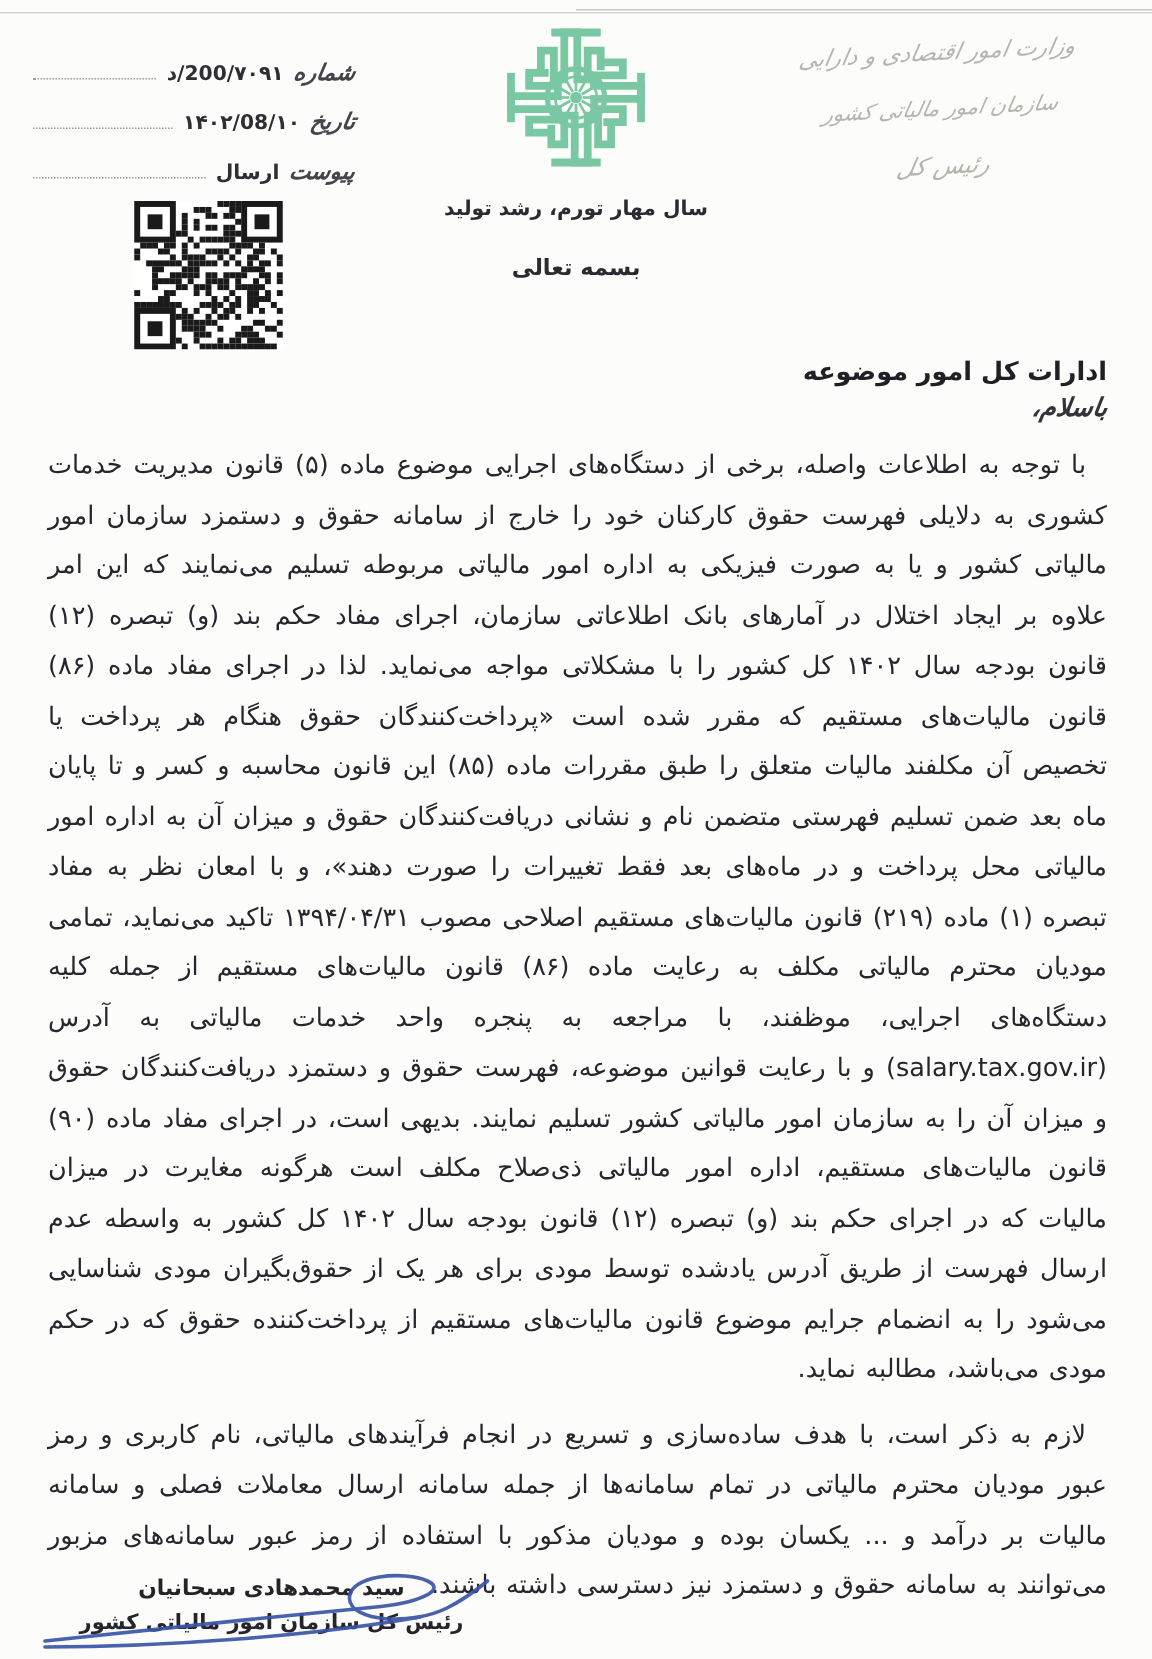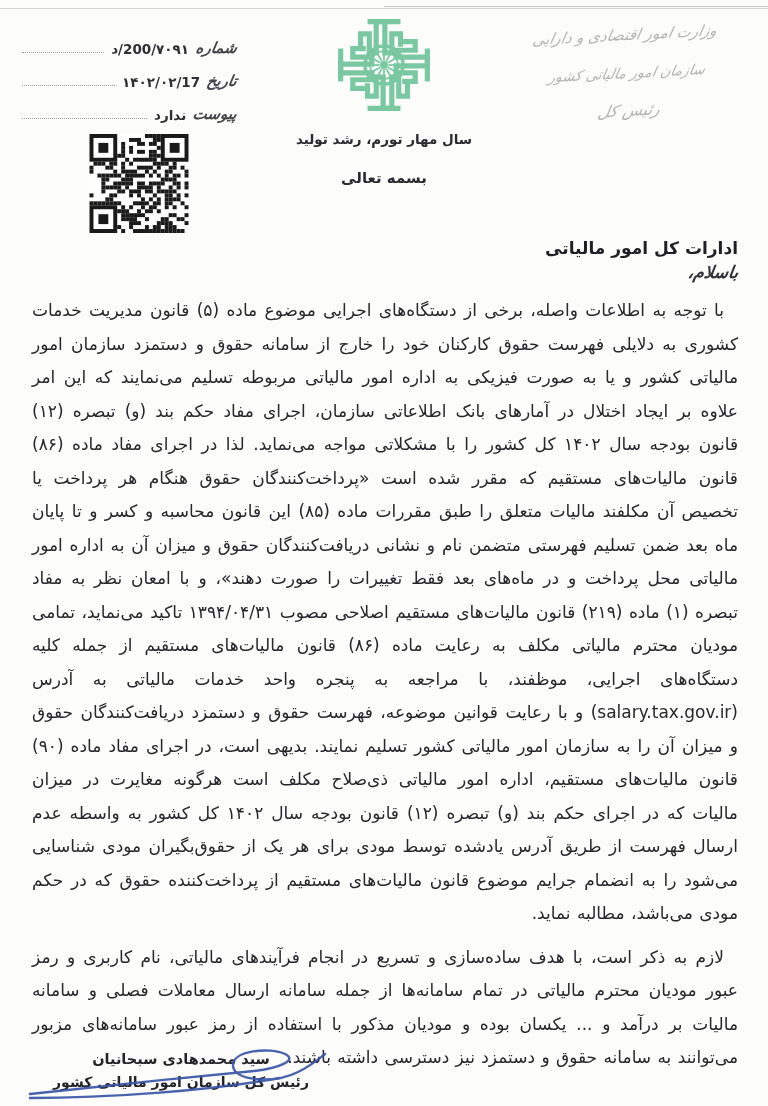--- a/index.html
+++ b/index.html
@@ -65,26 +65,26 @@
   <div class="topline2"></div>
 
   <div class="fields">
     <div class="field-row">
       <span class="field-label">شماره</span>
       <span class="field-value">200/۷۰۹۱/د</span>
       <span class="field-dots"></span>
     </div>
     <div class="field-row">
       <span class="field-label">تاریخ</span>
-      <span class="field-value">۱۴۰۲/۰۲/17</span>
+      <span class="field-value">۱۴۰۲/08/۱۰</span>
       <span class="field-dots"></span>
     </div>
     <div class="field-row">
       <span class="field-label">پیوست</span>
-      <span class="field-value">ندارد</span>
+      <span class="field-value">ارسال</span>
       <span class="field-dots"></span>
     </div>
   </div>
 
   <svg class="emblem" viewBox="-60 -60 120 120">
     <g fill="none" stroke="#79c8a1" stroke-width="6" stroke-linecap="square">
       <g id="arm">
         <path d="M-27,-24 v-12 h10 v22 h8 v-36 h10 v36 h8 v-22 h10 v12"></path>
         <path d="M-16,-50 h32"></path>
       </g>
@@ -369,21 +369,21 @@
         <rect x="72" y="96" width="4" height="4"></rect>
         <rect x="76" y="96" width="4" height="4"></rect>
         <rect x="80" y="96" width="4" height="4"></rect>
         <rect x="84" y="96" width="4" height="4"></rect>
         <rect x="88" y="96" width="4" height="4"></rect>
         <rect x="92" y="96" width="4" height="4"></rect>
       </g>
     </svg>
 
   <div class="letter">
-    <div class="recipient">ادارات کل امور مالیاتی</div>
+    <div class="recipient">ادارات کل امور موضوعه</div>
     <span class="salutation">باسلام،</span>
     <p class="para">با توجه به اطلاعات واصله، برخی از دستگاه‌های اجرایی موضوع ماده (۵) قانون مدیریت خدمات کشوری به دلایلی فهرست حقوق کارکنان خود را خارج از سامانه حقوق و دستمزد سازمان امور مالیاتی کشور و یا به صورت فیزیکی به اداره امور مالیاتی مربوطه تسلیم می‌نمایند که این امر علاوه بر ایجاد اختلال در آمارهای بانک اطلاعاتی سازمان، اجرای مفاد حکم بند (و) تبصره (۱۲) قانون بودجه سال ۱۴۰۲ کل کشور را با مشکلاتی مواجه می‌نماید. لذا در اجرای مفاد ماده (۸۶) قانون مالیات‌های مستقیم که مقرر شده است «پرداخت‌کنندگان حقوق هنگام هر پرداخت یا تخصیص آن مکلفند مالیات متعلق را طبق مقررات ماده (۸۵) این قانون محاسبه و کسر و تا پایان ماه بعد ضمن تسلیم فهرستی متضمن نام و نشانی دریافت‌کنندگان حقوق و میزان آن به اداره امور مالیاتی محل پرداخت و در ماه‌های بعد فقط تغییرات را صورت دهند»، و با امعان نظر به مفاد تبصره (۱) ماده (۲۱۹) قانون مالیات‌های مستقیم اصلاحی مصوب ۱۳۹۴/۰۴/۳۱ تاکید می‌نماید، تمامی مودیان محترم مالیاتی مکلف به رعایت ماده (۸۶) قانون مالیات‌های مستقیم از جمله کلیه دستگاه‌های اجرایی، موظفند، با مراجعه به پنجره واحد خدمات مالیاتی به آدرس (salary.tax.gov.ir) و با رعایت قوانین موضوعه، فهرست حقوق و دستمزد دریافت‌کنندگان حقوق و میزان آن را به سازمان امور مالیاتی کشور تسلیم نمایند. بدیهی است، در اجرای مفاد ماده (۹۰) قانون مالیات‌های مستقیم، اداره امور مالیاتی ذی‌صلاح مکلف است هرگونه مغایرت در میزان مالیات که در اجرای حکم بند (و) تبصره (۱۲) قانون بودجه سال ۱۴۰۲ کل کشور به واسطه عدم ارسال فهرست از طریق آدرس یادشده توسط مودی برای هر یک از حقوق‌بگیران مودی شناسایی می‌شود را به انضمام جرایم موضوع قانون مالیات‌های مستقیم از پرداخت‌کننده حقوق که در حکم مودی می‌باشد، مطالبه نماید.</p>
     <p class="para">لازم به ذکر است، با هدف ساده‌سازی و تسریع در انجام فرآیندهای مالیاتی، نام کاربری و رمز عبور مودیان محترم مالیاتی در تمام سامانه‌ها از جمله سامانه ارسال معاملات فصلی و سامانه مالیات بر درآمد و ... یکسان بوده و مودیان مذکور با استفاده از رمز عبور سامانه‌های مزبور می‌توانند به سامانه حقوق و دستمزد نیز دسترسی داشته باشند.</p>
   </div>
 
   <div class="sig">
     <div class="sig-name">سید محمدهادی سبحانیان</div>
     <div class="sig-title">رئیس کل سازمان امور مالیاتی کشور</div>
   </div>
   <svg class="sig-ink" viewBox="0 0 330 62">

